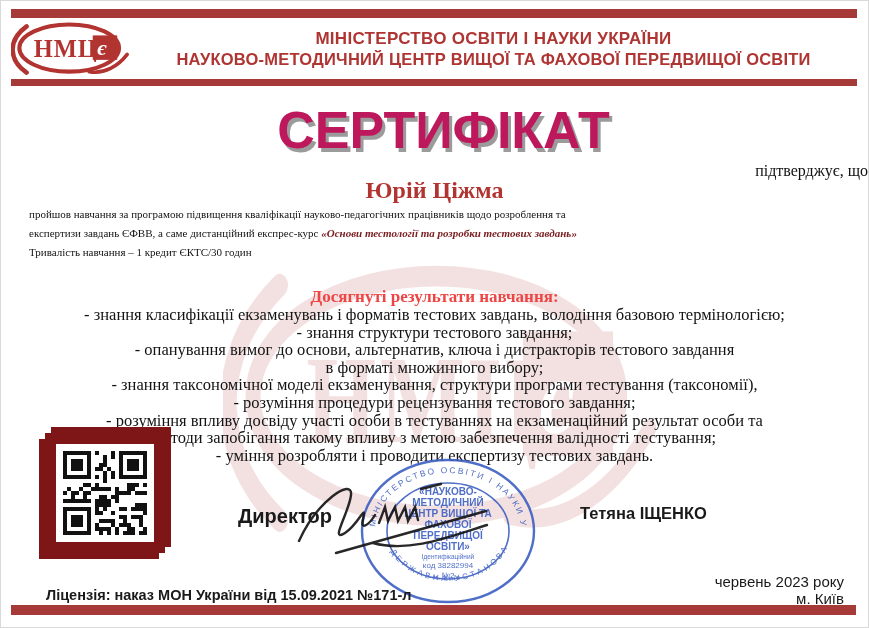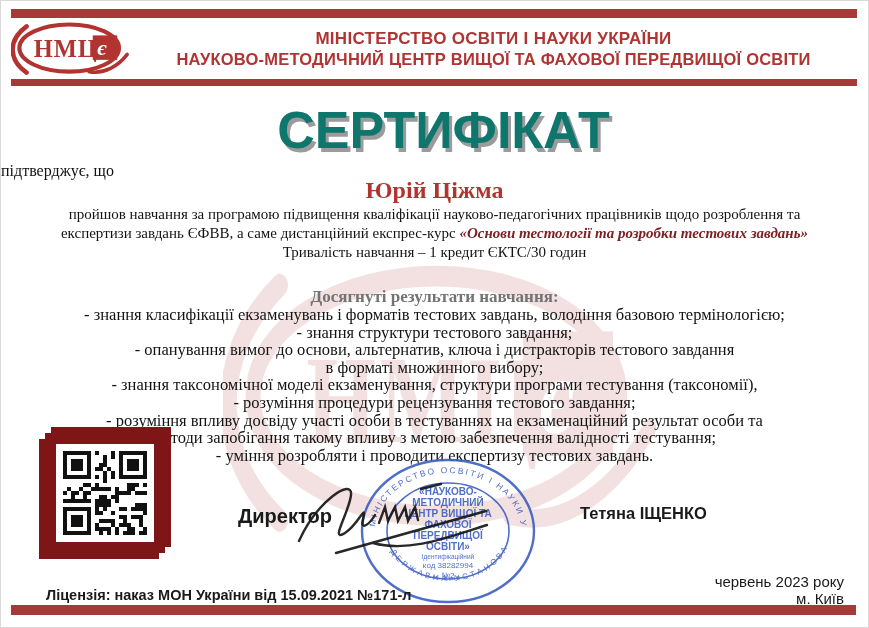--- a/index.html
+++ b/index.html
@@ -10,29 +10,29 @@
   .bar-mid{left:10px;right:11px;top:78px;height:7px;}
   .bar-bottom{left:10px;right:12px;top:604px;height:10px;}
   .logo-svg{position:absolute;left:10px;top:19px;width:120px;height:58px;}
   .watermark{position:absolute;left:222px;top:252px;width:440px;height:295px;opacity:0.14;z-index:0;}
   .header-block{position:absolute;left:132px;right:14px;top:27px;text-align:center;z-index:1;
      font-family:"Liberation Sans",sans-serif;font-weight:bold;color:#AF3533;}
   .header-line1{font-size:17px;line-height:21px;letter-spacing:0.3px;}
   .header-line2{font-size:16.5px;line-height:21px;letter-spacing:0.2px;}
   .cert-title{position:absolute;left:18px;right:0;top:103px;text-align:center;z-index:1;
      font-family:"Liberation Sans",sans-serif;font-weight:bold;font-size:52px;line-height:52px;
-     letter-spacing:0px;color:#0f766e;text-shadow:3px 4px 0 #9b9b9b;}
-  .intro{position:absolute;left:0;right:0;top:161px;text-align:left;font-size:16px;color:#111;z-index:1;}
+     letter-spacing:0px;color:#be185d;text-shadow:3px 4px 0 #9b9b9b;}
+  .intro{position:absolute;left:0;right:0;top:161px;text-align:right;font-size:16px;color:#111;z-index:1;}
   .recipient{position:absolute;left:0;right:0;top:176px;text-align:center;font-size:24px;font-weight:bold;
      color:#B23431;z-index:1;}
-  .para{position:absolute;left:28px;right:28px;top:204px;text-align:center;z-index:1;
-     font-size:15px;line-height:18.8px;color:#131313;}
+  .para{position:absolute;left:28px;right:28px;top:204px;text-align:left;z-index:1;
+     font-size:11px;line-height:18.8px;color:#131313;}
   .quote{font-style:italic;font-weight:bold;color:#7B2023;}
   .results-heading{position:absolute;left:0;right:0;top:286px;text-align:center;font-weight:bold;
-     font-size:17px;color:#737373;z-index:1;}
+     font-size:17px;color:#ef4444;z-index:1;}
   .results{position:absolute;left:28px;right:28px;top:305px;text-align:center;z-index:1;
      font-size:16.5px;line-height:17.6px;color:#131313;}
   .role-label{position:absolute;left:237px;top:504px;font-family:"Liberation Sans",sans-serif;
      font-weight:bold;font-size:20px;color:#1a1a1a;z-index:4;}
   .signer-name{position:absolute;left:545px;top:503px;font-family:"Liberation Sans",sans-serif;
      font-weight:bold;font-size:16.5px;color:#1a1a1a;z-index:4;margin-left:34px;}
   .stamp-svg{position:absolute;left:358px;top:456px;width:178px;height:148px;z-index:2;opacity:0.9;}
   .sig-svg{position:absolute;left:280px;top:462px;width:250px;height:105px;z-index:3;}
   .qr-wrap{position:absolute;left:44px;top:432px;z-index:2;}
   .qr-frame{background:#7E1618;padding:11px;box-shadow:6px -6px 0 #7E1618,-6px 6px 0 #7E1618;}

